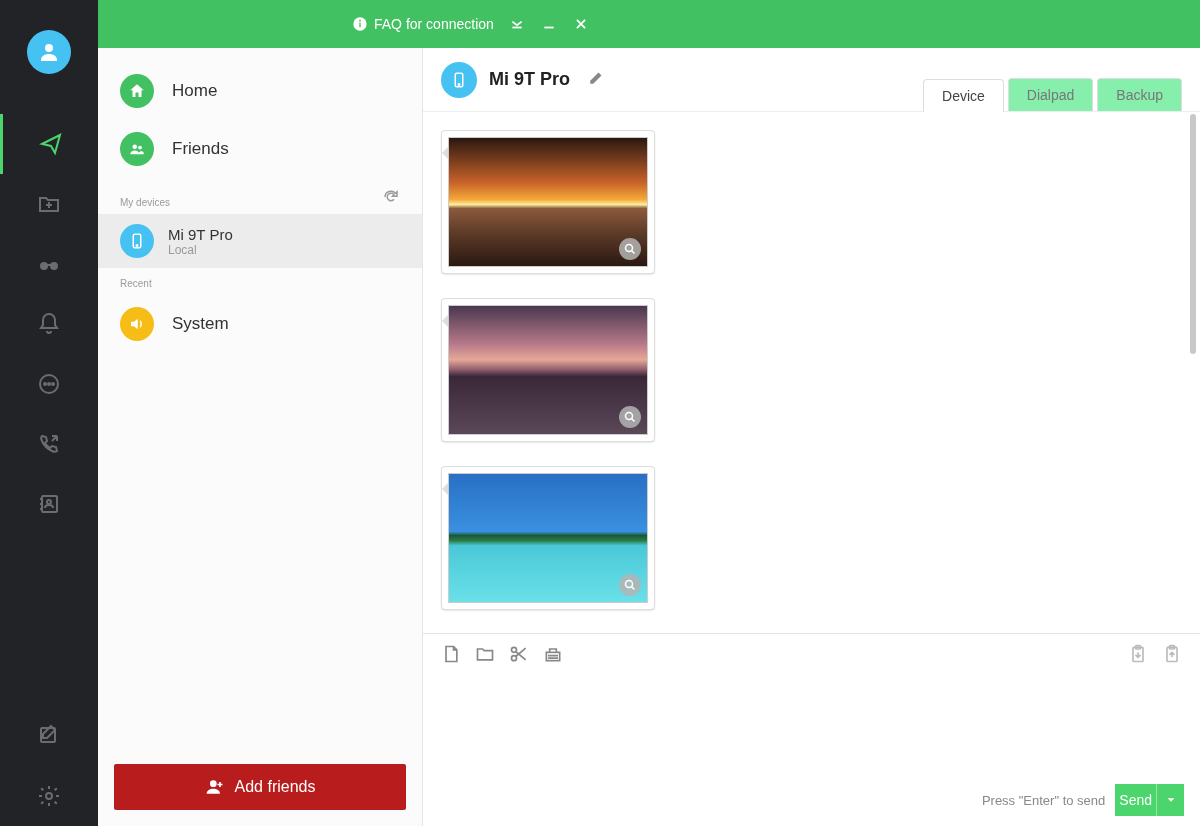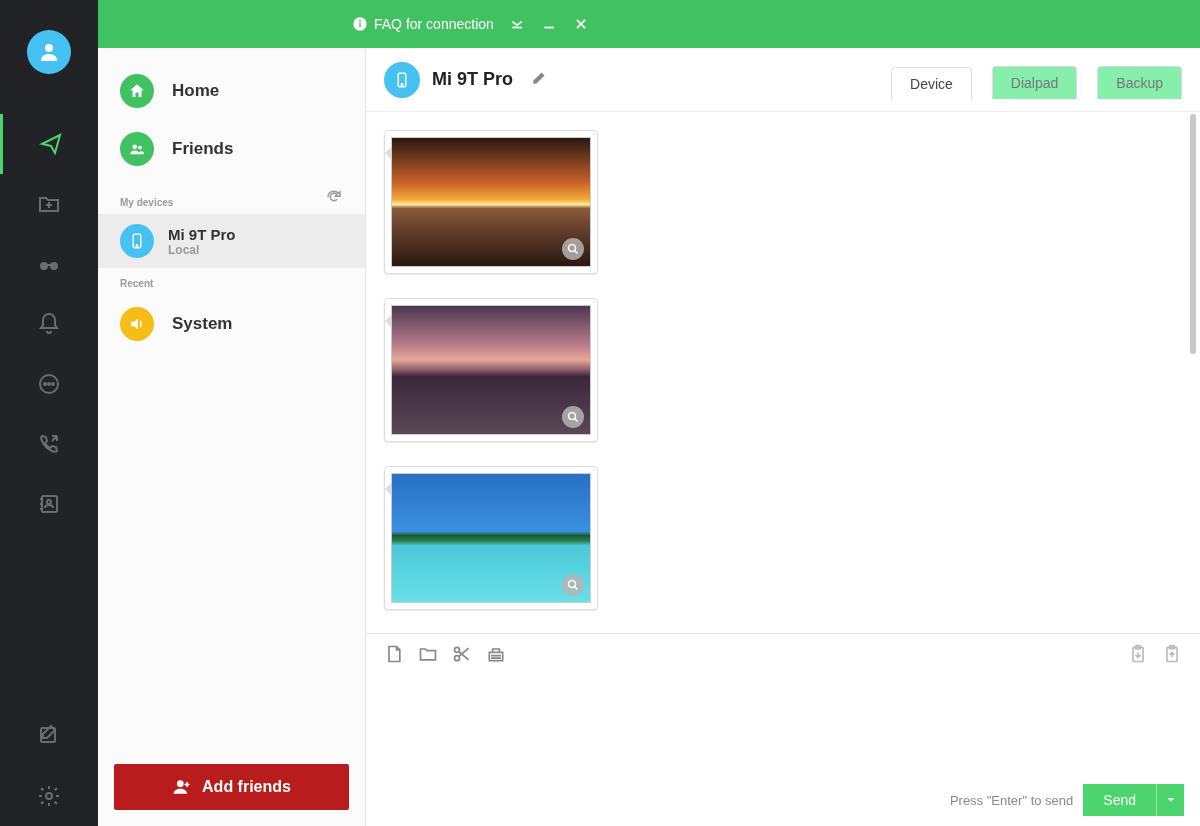--- a/index.html
+++ b/index.html
@@ -22,41 +22,41 @@
 .titlebar { height: 48px; background: #42c163; color: #fff; display: flex; align-items: center; padding: 0 14px; }
 .titlebar-center { flex: 1; display: flex; align-items: center; justify-content: center; gap: 8px; font-size: 22px; }
 .titlebar-right { display: flex; align-items: center; gap: 14px; font-size: 14px; }
 .faq { display: flex; align-items: flex-end; gap: 6px; cursor: pointer; }
 .win-btn { width: 18px; height: 18px; display: flex; align-items: center; justify-content: center; cursor: pointer; }
 
 
 .body { flex: 1; display: flex; min-height: 0; }
 
 
-.sidebar { width: 268px; background: #fbfbfb; border-right: 1px solid #e5e5e5; display: flex; flex-direction: column; font-weight: bold; }
+.sidebar { width: 325px; background: #fbfbfb; border-right: 1px solid #e5e5e5; display: flex; flex-direction: column; }
 .nav-list { padding-top: 14px; }
 .nav-item { display: flex; align-items: center; gap: 18px; padding: 12px 22px; cursor: pointer; font-size: 17px; color: #333; }
 .nav-icon { width: 34px; height: 34px; border-radius: 50%; display: flex; align-items: center; justify-content: center; }
 .nav-icon.green { background: #42c163; }
 .nav-icon.blue { background: #46c2f2; }
 .nav-icon.yellow { background: #f6bd16; }
 .section-header { display: flex; align-items: flex-end; justify-content: space-between; padding: 10px 22px 6px; color: #9a9a9a; font-size: 10px; }
 .device-row { display: flex; align-items: center; gap: 14px; padding: 10px 22px; background: #ececec; cursor: pointer; }
 .device-info { display: flex; flex-direction: column; }
 .device-name { font-size: 15px; color: #333; }
 .device-sub { font-size: 12px; color: #9a9a9a; }
 .sidebar-spacer { flex: 1; }
 .add-friends { margin: 16px; height: 46px; background: #b91c1c; color: #fff; display: flex; align-items: center; justify-content: center; gap: 10px; font-size: 16px; cursor: pointer; border-radius: 2px; }
 
 
 .content { flex: 1; display: flex; flex-direction: column; background: #fff; min-width: 0; }
 .content-header { height: 64px; display: flex; align-items: center; padding: 0 18px; border-bottom: 1px solid #eee; position: relative; }
 .content-title { display: flex; align-items: center; gap: 12px; font-size: 18px; font-weight: bold; color: #222; }
 .edit-icon { color: #888; cursor: pointer; margin-left: 6px; }
-.header-tabs { position: absolute; right: 18px; bottom: 12px; display: flex; gap: 20px; justify-content: center; }
+.header-tabs { position: absolute; right: 18px; bottom: 0; display: flex; gap: 4px; justify-content: center; }
 .tab { padding: 8px 18px; font-size: 14px; color: #777; background: #86efac; border: 1px solid #ddd; border-bottom: none; border-radius: 4px 4px 0 0; cursor: pointer; }
 .tab.active { background: #fff; color: #444; position: relative; top: 1px; }
 
 .messages { flex: 1; overflow-y: auto; padding: 18px; position: relative; }
 .msg { margin-bottom: 24px; display: flex; }
 .bubble { background: #fff; border: 1px solid #ddd; padding: 6px; border-radius: 4px; position: relative; box-shadow: 0 1px 2px rgba(0,0,0,0.1); }
 .bubble::before { content: ""; position: absolute; left: -8px; top: 14px; border: 8px solid transparent; border-right-color: #ddd; }
 .thumb { width: 200px; height: 130px; display: block; position: relative; border: 1px solid #ccc; }
 .thumb-zoom { position: absolute; right: 6px; bottom: 6px; width: 22px; height: 22px; border-radius: 50%; background: rgba(180,180,180,0.85); display: flex; align-items: center; justify-content: center; cursor: pointer; }
 .thumb1 { background: linear-gradient(to bottom, #2a1810 0%, #c9632b 35%, #f4a838 48%, #ffed9e 52%, #8b5a3c 55%, #5c3a28 75%, #2a1810 100%); }
@@ -66,21 +66,21 @@
 .scrollbar-thumb { position: absolute; top: 2px; width: 6px; height: 240px; background: #c8c8c8; border-radius: 3px; }
 
 .compose { border-top: 1px solid #e3e3e3; display: flex; flex-direction: column; }
 .compose-tools { display: flex; align-items: center; gap: 14px; padding: 10px 18px; color: #888; }
 .compose-tools .tool { cursor: pointer; display: flex; }
 .compose-tools-spacer { flex: 1; }
 .compose-area { height: 100px; }
 .compose-footer { display: flex; align-items: center; justify-content: flex-end; gap: 10px; padding: 10px 16px; }
 .hint { color: #888; font-size: 13px; }
 .send-wrap { display: flex; }
-.send-btn { background: #4bd56c; color: #fff; padding: 8px 20px; font-size: 14px; border: none; cursor: pointer; }
+.send-btn { background: #4bd56c; color: #fff; padding: 8px 4px; font-size: 14px; border: none; cursor: pointer; }
 .send-dd { background: #4bd56c; color: #fff; width: 28px; display: flex; align-items: center; justify-content: center; border-left: 1px solid rgba(255,255,255,0.4); cursor: pointer; }
 </style>
 </head>
 <body>
 
 <div class="app">
 
   <div class="rail">
     <div class="rail-avatar">
       <svg viewBox="0 0 24 24" fill="#fff">

